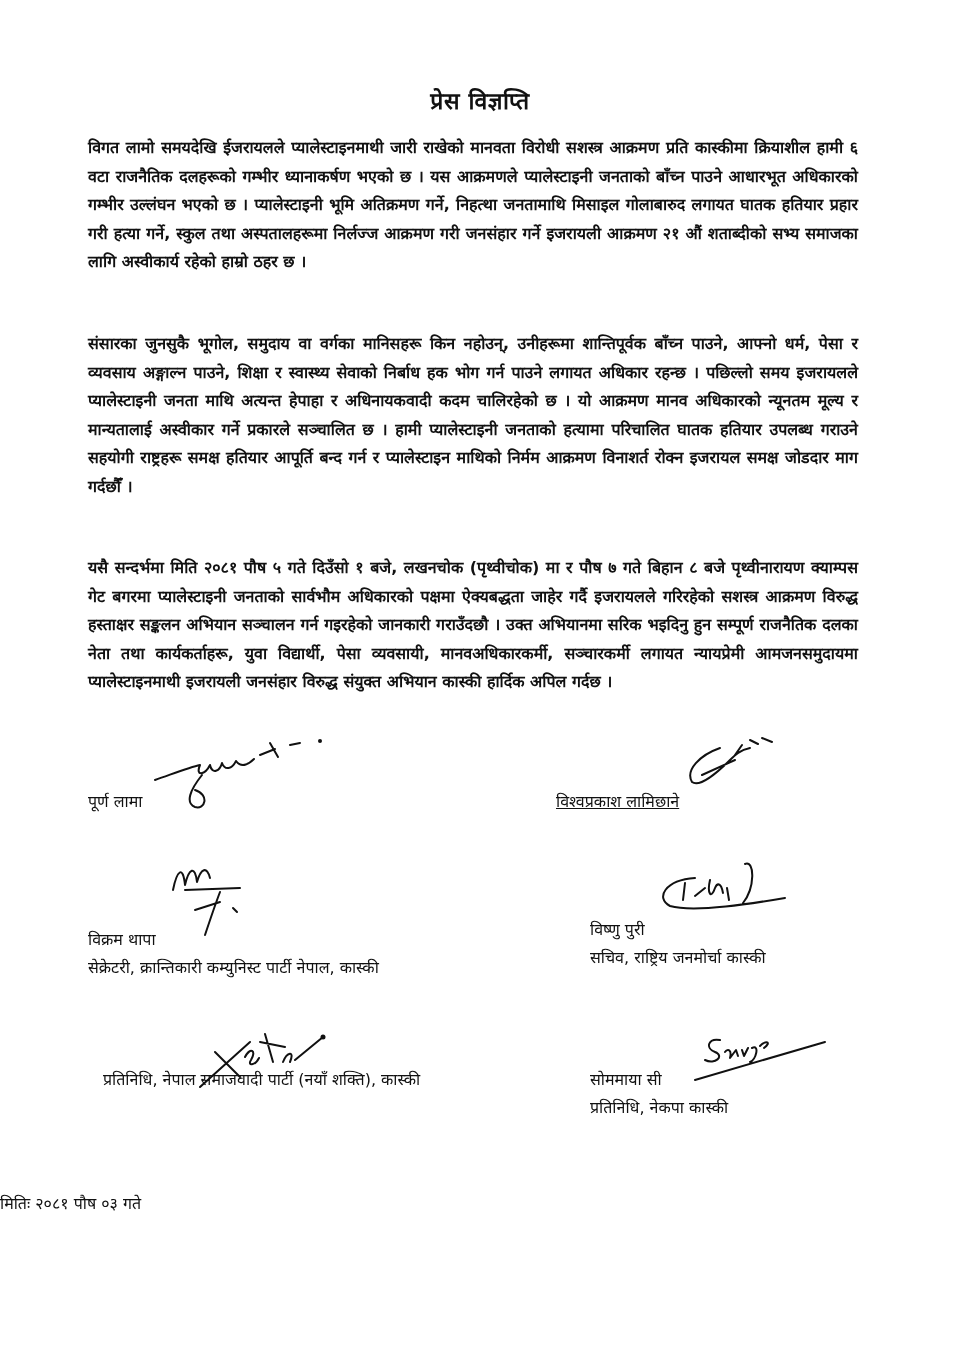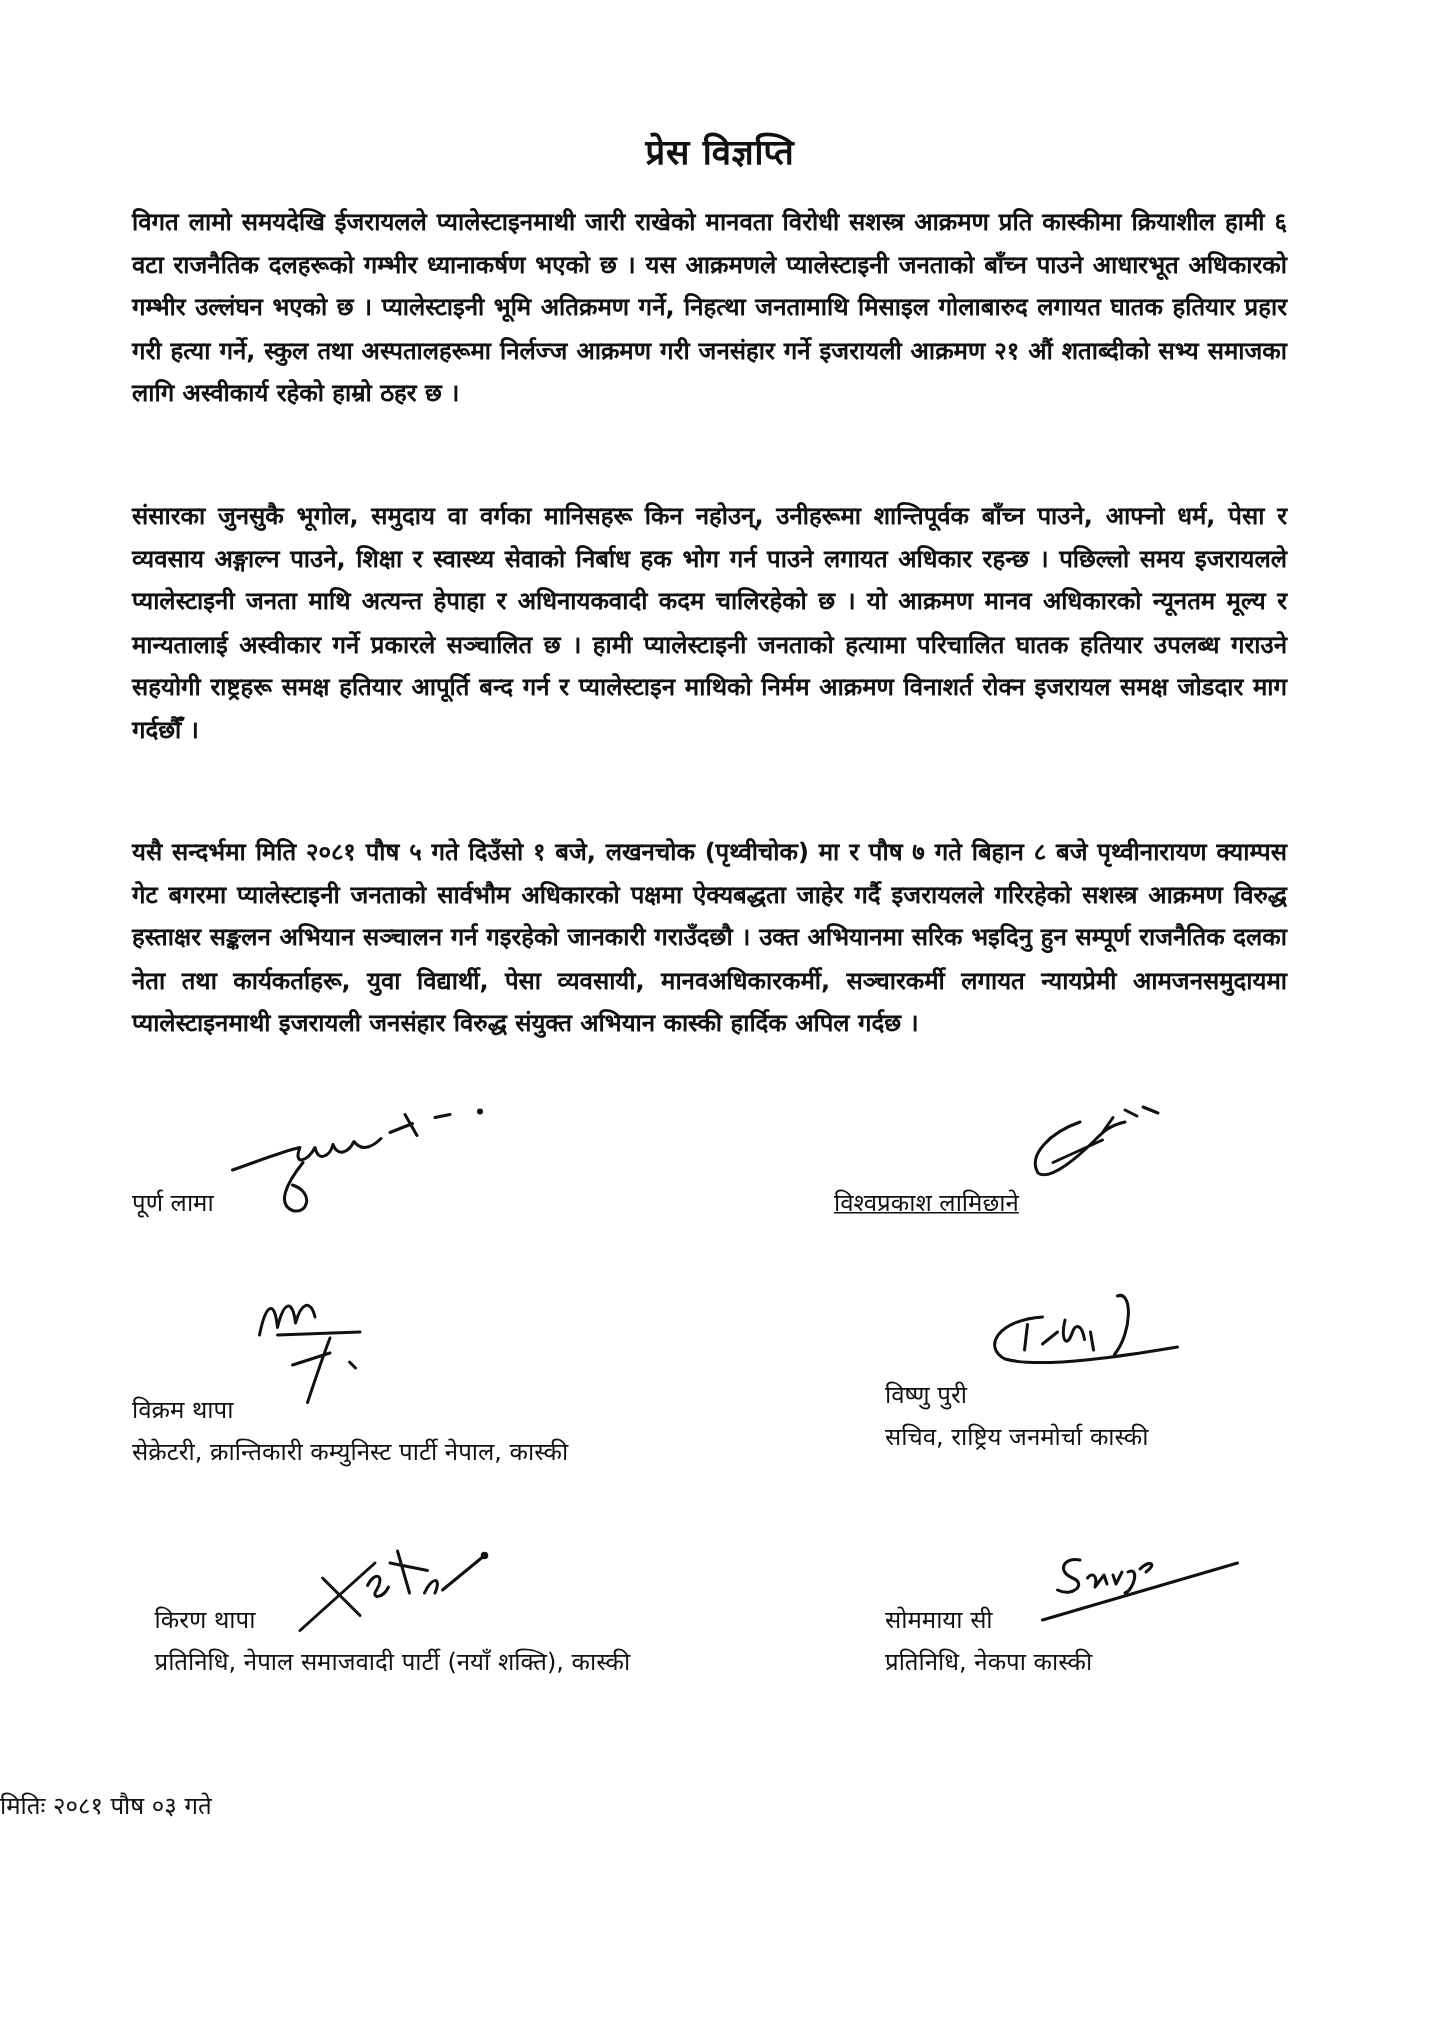--- a/index.html
+++ b/index.html
@@ -57,21 +57,20 @@
   <div class="sig" style="left:590px;top:916px;">
     <span class="name">विष्णु पुरी</span>
     <span class="role">सचिव, राष्ट्रिय जनमोर्चा कास्की</span>
   </div>
 
   <svg class="sigsvg" style="left:195px;top:1022px;" width="140" height="70" viewBox="0 0 140 70">
     <path d="M5 65 L55 20 M20 30 L45 55 M50 35 C55 25 62 28 56 38 C52 44 60 44 64 36 M70 12 L78 40 M65 20 L90 25 M88 40 C92 30 100 28 95 40 M100 38 L128 15"></path>
     <circle cx="128" cy="15" r="2.5" fill="#111"></circle>
   </svg>
   <div class="sig" style="left:103px;top:1066px;">
-    <span class="name">किरण थापा</span>
     <span class="role">प्रतिनिधि, नेपाल समाजवादी पार्टी (नयाँ शक्ति), कास्की</span>
   </div>
 
   <svg class="sigsvg" style="left:690px;top:1030px;" width="140" height="55" viewBox="0 0 140 55">
     <path d="M30 10 C18 8 15 18 25 22 C35 26 25 35 15 30 M35 22 C38 18 42 20 40 28 L46 20 L48 26 M52 20 L54 26 L58 18 M62 18 C70 14 66 30 60 32 M70 16 C76 10 82 12 74 18 M5 50 L135 12"></path>
   </svg>
   <div class="sig" style="left:590px;top:1066px;">
     <span class="name">सोममाया सी</span>
     <span class="role">प्रतिनिधि, नेकपा कास्की</span>
   </div>

